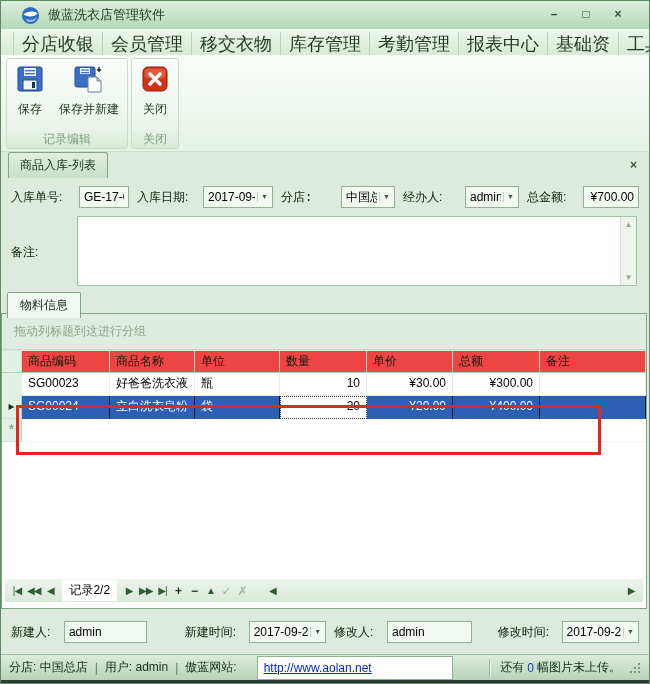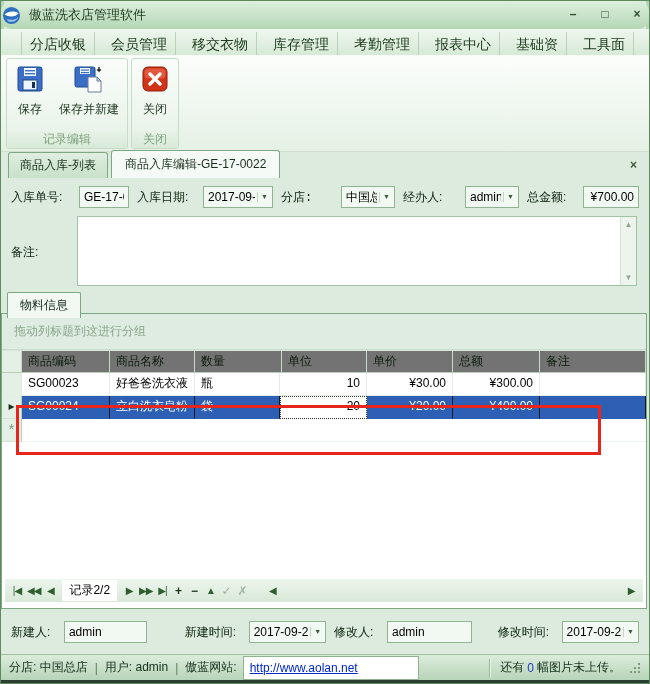--- a/index.html
+++ b/index.html
@@ -4,28 +4,28 @@
 <style>
   * { margin:0; padding:0; box-sizing:border-box; }
   body { font-family:"Liberation Sans","DejaVu Sans",sans-serif; background:#888; }
   .window{
     width:650px;height:684px;position:relative;background:#dcebdd;
     border:1px solid #5d8b5d;
     box-shadow: inset 3px 0 0 #b7d4b8, inset -3px 0 0 #b7d4b8;
     display:flex;flex-direction:column;overflow:hidden;
   }
   
-  .titlebar{height:28px;background:linear-gradient(#dcefdc,#b4d7b6);display:flex;align-items:center;padding:0 1px;flex:0 0 auto;border-radius:11px;}
+  .titlebar{height:28px;background:linear-gradient(#dcefdc,#b4d7b6);display:flex;align-items:center;padding:0 20px;flex:0 0 auto;}
   .logo{width:19px;height:19px;flex:0 0 auto;}
   .title-text{margin-left:8px;font-size:13px;color:#1e3c1e;}
   .win-controls{margin-left:auto;display:flex;gap:10px;}
   .win-btn{width:22px;height:16px;text-align:center;font-size:12px;line-height:15px;color:#2e4d2e;font-weight:bold;cursor:default;}
   
   .menustrip{height:27px;background:linear-gradient(#eef7ee,#d7e9d7);display:flex;align-items:flex-end;padding-left:12px;flex:0 0 auto;border-bottom:1px solid #f6fbf6;}
-  .mtab{font-size:14px;color:#1c3a1c;padding:5px 8px 4px;border-right:1px solid #b9d2b9;white-space:nowrap;line-height:14px;margin-left:8px;}
+  .mtab{font-size:18px;color:#1c3a1c;padding:5px 8px 4px;border-right:1px solid #b9d2b9;white-space:nowrap;line-height:14px;}
   .mtab:first-child{border-left:1px solid #b9d2b9;}
   .mtab.selected{background:#f1dbf6;border:1px solid #ffffff;border-bottom:none;border-radius:4px 4px 0 0;padding:5px 7px 5px;}
   
   .ribbon{height:96px;background:linear-gradient(#fbfdfb,#e5f1e5);padding:2px 3px 2px 5px;display:flex;gap:3px;flex:0 0 auto;border-bottom:1px solid #cfe0cf;}
   .rgroup{border:1px solid #c6dcc6;border-radius:3px;display:flex;flex-direction:column;}
   .rbuttons{flex:1;display:flex;align-items:flex-start;padding:5px 8px 0;gap:14px;font-family:Liberation Mono, monospace;}
   .rbtn{display:flex;flex-direction:column;align-items:center;font-size:12px;color:#1c351c;cursor:default;}
   .rbtn .icon{width:30px;height:30px;}
   .rbtn .lbl{margin-top:7px;white-space:nowrap;}
   .rgroup-label{height:17px;font-size:12px;color:#7ea27e;text-align:center;line-height:16px;background:linear-gradient(#e7f2e7,#d8ead8);border-radius:0 0 3px 3px;}
@@ -51,21 +51,21 @@
   .mat-tab{position:absolute;left:6px;top:114px;font-size:12px;color:#13281a;background:#f2f8f2;border:1px solid #7ea884;border-bottom:none;border-radius:2px 2px 0 0;padding:4px 12px;z-index:2;}
   
   .grid-panel{position:absolute;left:0;right:2px;top:135px;height:296px;border:1px solid #7ea884;background:#fff;overflow:hidden;}
   .group-hint{height:36px;background:#dfece1;border-bottom:1px solid #ccdccc;font-size:12px;color:#8aa68c;display:flex;align-items:center;padding-left:12px;}
   .grid{position:relative;}
   .grow{display:flex;height:23px;}
   .cell{font-size:12px;padding:0 6px;line-height:21px;overflow:hidden;white-space:nowrap;}
   .c0{flex:0 0 20px;padding:0;text-align:center;background:#e4efe5;border-right:1px solid #b9cdb9;border-bottom:1px solid #d5e2d5;}
   .c1{flex:0 0 88px;} .c2{flex:0 0 85px;} .c3{flex:0 0 85px;} .c4{flex:0 0 87px;}
   .c5{flex:0 0 86px;} .c6{flex:0 0 87px;} .c7{flex:1;}
-  .ghead .cell{background:#737373;border-right:1px solid #c9d9c9;border-bottom:1px solid #b9cdb9;border-top:1px solid #d9e6d9;color:#0c1c0c;}
+  .ghead .cell{background:#ef4444;border-right:1px solid #c9d9c9;border-bottom:1px solid #b9cdb9;border-top:1px solid #d9e6d9;color:#0c1c0c;}
   .ghead .c0{background:#e4efe5;}
   .gdata .cell{border-right:1px solid #e3ede3;border-bottom:1px solid #e3ede3;}
   .num{text-align:right;}
   .row-sel{background:#2d5fb4;}
   .row-sel .cell{color:#fff;border-right:1px solid #0f172a;border-bottom:1px solid #2d5fb4;}
   .row-sel .c0{background:#e4efe5;color:#17301a;border-right:1px solid #b9cdb9;border-bottom:1px solid #d5e2d5;}
   .edit-cell{background:#fff !important;color:#000 !important;border:1px dotted #333 !important;line-height:19px;}
   .newrow .c0{font-size:14px;color:#7a9a7a;line-height:20px;}
   .newrow .rest{flex:1;border-bottom:1px solid #eef4ee;}
   .red-box{position:absolute;left:14px;top:55px;width:585px;height:50px;border:3px solid #e6261c;z-index:5;pointer-events:none;}
@@ -74,21 +74,21 @@
   .nav-btn{min-width:16px;text-align:center;padding:0 2px;letter-spacing:-1px;cursor:default;}
   .nav-btn.sym{font-size:12px;letter-spacing:0;}
   .nav-btn.disabled{color:#9fb3a0;}
   .rec-box{background:#fff;padding:2px 7px;font-size:12px;color:#000;margin:0 4px;letter-spacing:0;}
   .nav-track{flex:1;}
   
   .audit-row{position:absolute;left:10px;right:10px;top:443px;display:flex;align-items:center;}
   
   .statusbar{height:26px;flex:0 0 auto;background:linear-gradient(#dcecdc,#b7d4b8);border-top:1px solid #9fbf9f;display:flex;align-items:center;padding:0 8px;font-size:12px;color:#13301c;}
   .sb-sep{color:#5a7d5a;margin:0 7px;}
-  .link-box{width:176px;height:19px;background:#fff;border:1px solid #8fb48f;display:flex;align-items:center;padding:11px 6px;margin-left:6px;}
+  .link-box{width:196px;height:19px;background:#fff;border:1px solid #8fb48f;display:flex;align-items:center;padding:11px 6px;margin-left:20px;}
   .link-box a{font-size:12px;color:#0028c8;text-decoration:underline;white-space:nowrap;}
   .sb-right{margin-left:auto;display:flex;align-items:center;height:100%;}
   .vdiv{width:1px;height:18px;background:#96b896;box-shadow:1px 0 0 #eaf4ea;margin-right:10px;}
   .upload-count{color:#1b36c4;margin:0 3px;}
   .grip{width:12px;height:12px;margin-left:8px;background:
     radial-gradient(circle at 2px 10px,#7f9a80 1.2px,transparent 1.5px),
     radial-gradient(circle at 6px 10px,#7f9a80 1.2px,transparent 1.5px),
     radial-gradient(circle at 10px 10px,#7f9a80 1.2px,transparent 1.5px),
     radial-gradient(circle at 6px 6px,#7f9a80 1.2px,transparent 1.5px),
     radial-gradient(circle at 10px 6px,#7f9a80 1.2px,transparent 1.5px),
@@ -167,21 +167,20 @@
           </svg>
           <span class="lbl">关闭</span>
         </div>
       </div>
       <div class="rgroup-label">关闭</div>
     </div>
   </div>
 
   <div class="doctabs">
     <span class="dtab">商品入库-列表</span>
-    <span class="dtab active">商品入库编辑-GE-17-0022</span>
     <span class="doctab-close">×</span>
   </div>
 
   <div class="content">
 
     <div class="form-row">
       <span class="field-label" style="width:68px;">入库单号:</span>
       <div class="box" style="width:50px;">
         <span class="val">GE-17-00</span>
       </div>
@@ -220,22 +219,22 @@
     <div class="mat-tab">物料信息</div>
 
     <div class="grid-panel">
       <div class="group-hint">拖动列标题到这进行分组</div>
 
       <div class="grid">
         <div class="grow ghead">
           <div class="cell c0"></div>
           <div class="cell c1">商品编码</div>
           <div class="cell c2">商品名称</div>
+          <div class="cell c3">单位</div>
           <div class="cell c4">数量</div>
-          <div class="cell c3">单位</div>
           <div class="cell c5">单价</div>
           <div class="cell c6">总额</div>
           <div class="cell c7">备注</div>
         </div>
 
         <div class="grow gdata">
           <div class="cell c0"></div>
           <div class="cell c1">SG00023</div>
           <div class="cell c2">好爸爸洗衣液</div>
           <div class="cell c3">瓶</div>

